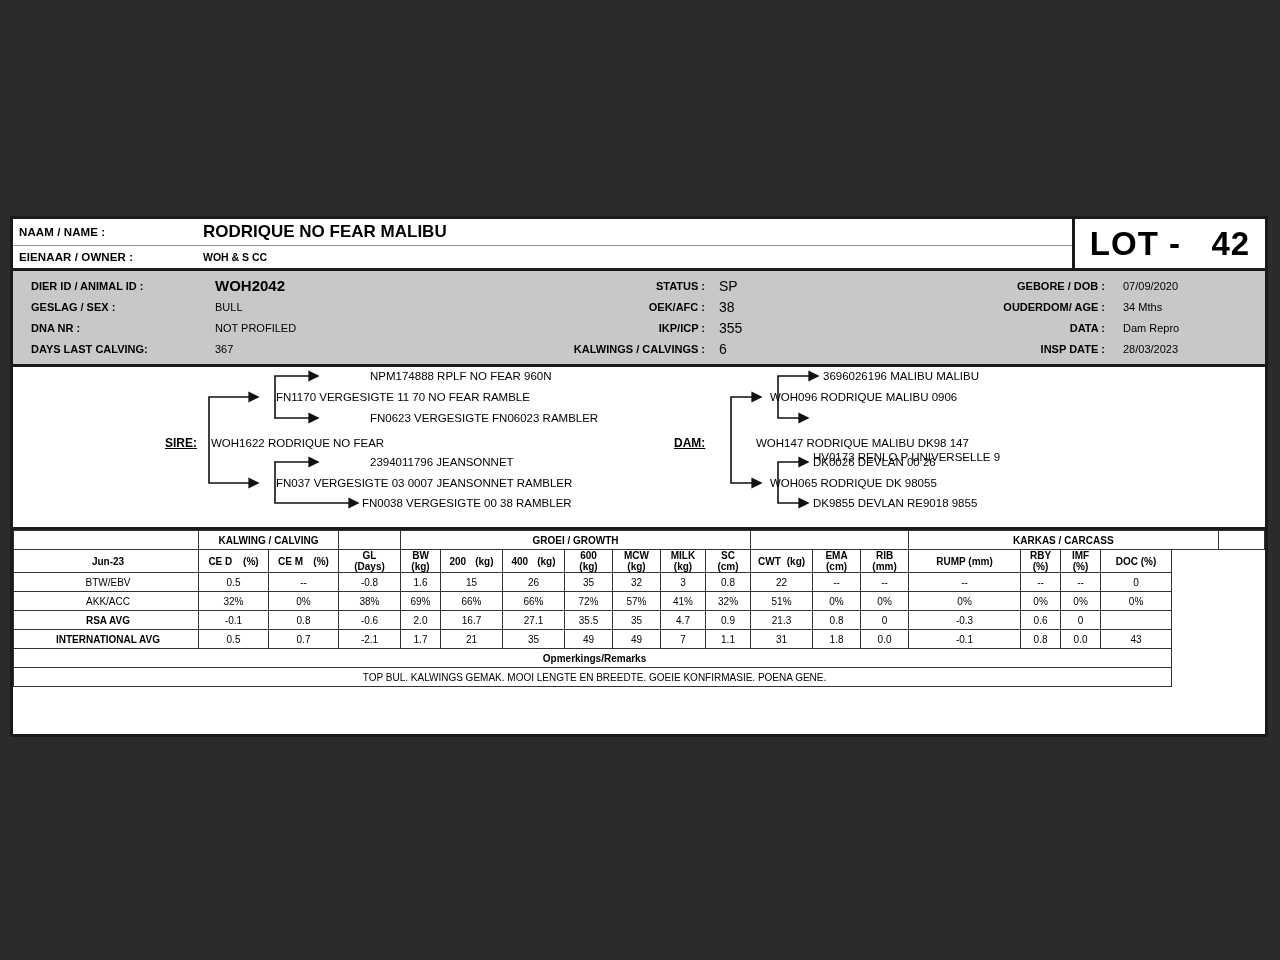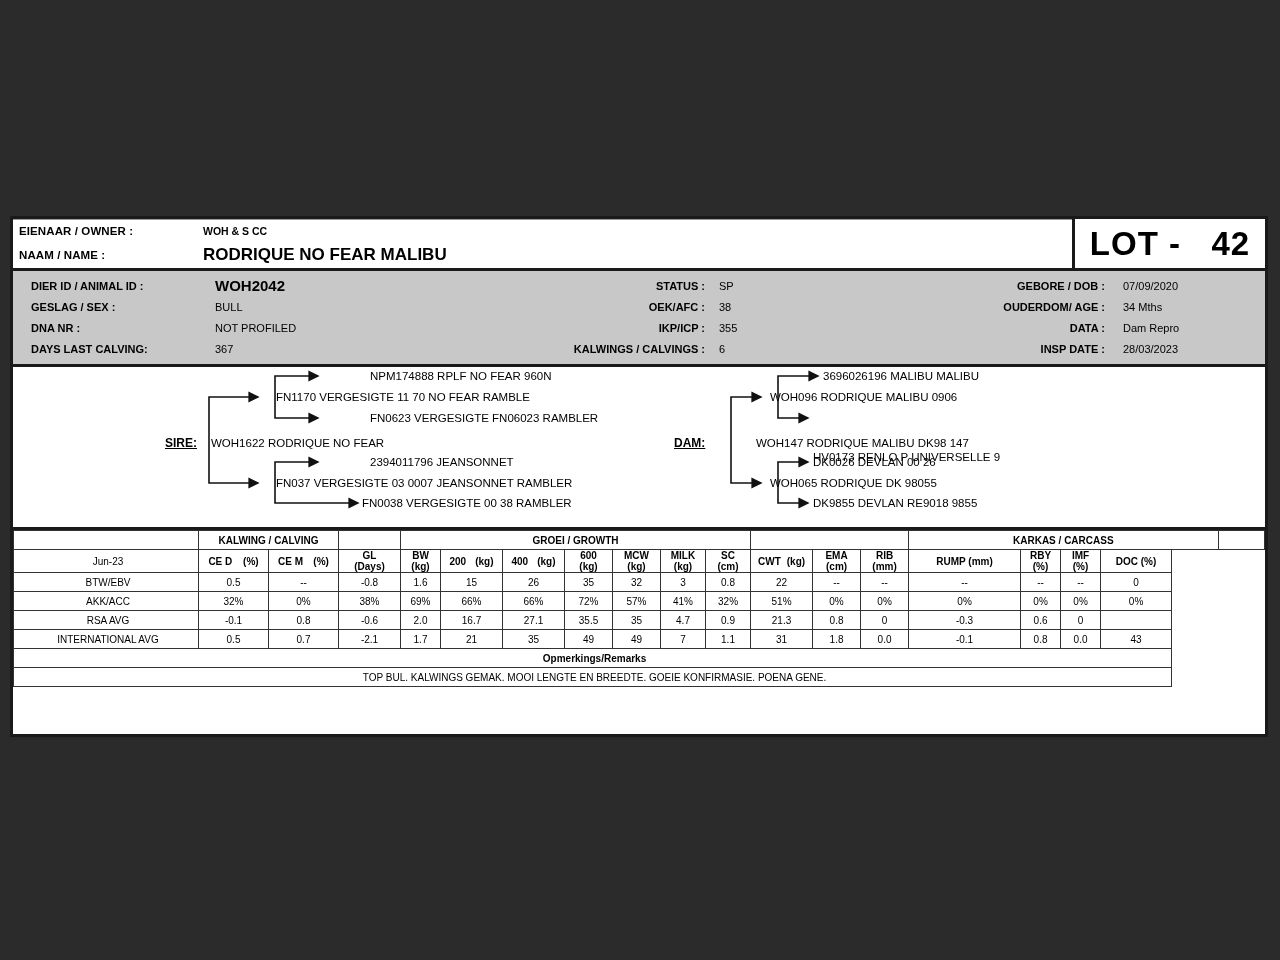--- a/index.html
+++ b/index.html
@@ -41,21 +41,21 @@
   .infoband{
     background:#c8c8c8;border-bottom:3px solid #1a1a1a;
     padding:4px 0 5px 0;
   }
   .irow{display:flex;align-items:center;height:21px;margin-left:12px;}
   .ilbl{width:190px;padding-left:6px;box-sizing:border-box;
         font-weight:bold;font-size:11px;color:#000;}
   .ival{width:270px;font-size:11px;color:#000;}
   .ival.strong{font-weight:bold;font-size:15px;}
   .ilbl2{width:220px;text-align:right;font-weight:bold;font-size:11px;color:#000;}
-  .ival2{width:200px;padding-left:14px;box-sizing:border-box;font-size:11px;color:#000;}
+  .ival2{width:200px;padding-left:14px;box-sizing:border-box;font-size:14px;color:#000;}
   .ilbl3{width:200px;text-align:right;font-weight:bold;font-size:11px;color:#000;}
   .ival3{flex:1;padding-left:18px;box-sizing:border-box;font-size:11px;color:#000;}
 
   
   .ped{
     position:relative;height:160px;border-bottom:3px solid #1a1a1a;
     font-size:11.5px;color:#000;
   }
   .ped span.n{position:absolute;white-space:nowrap;}
   .ped .root{font-size:11.5px;}
@@ -65,41 +65,41 @@
   
   table.dt{border-collapse:collapse;width:100%;table-layout:fixed;}
   table.dt td,table.dt th{
     border:1px solid #333;
     font-size:10px;color:#000;text-align:center;
     padding:0;height:19px;box-sizing:border-box;
   }
   .grp{font-size:12.5px;font-weight:bold;height:38px;}
   .hdrrow td{height:28px;font-weight:bold;font-size:9.5px;line-height:11px;}
   .lead{text-align:left;padding-left:4px !important;font-size:10px;}
-  .lead.b{font-weight:normal;}
+  .lead.b{font-weight:bold;}
   .dim{color:#e2e2e2;}
   .spread{display:flex;justify-content:space-around;padding:0 4px;}
   .remhdr td{text-align:left;font-weight:bold;font-size:10px;padding-left:4px !important;height:18px;border-radius:8px;}
   .remtxt td{text-align:left;font-size:13px;padding-left:4px !important;height:60px;vertical-align:top;}
   .remtxt .inner{padding-top:4px;}
 </style>
 </head>
 <body>
 
 <div class="card">
 
   <div class="namewrap">
     <div class="namecol">
+      <div class="namerow r1">
+        <div class="lbl">NAAM / NAME :</div>
+        <div class="bigname">RODRIQUE NO FEAR MALIBU</div>
+      </div>
       <div class="namerow r2">
         <div class="lbl">EIENAAR / OWNER :</div>
         <div class="ownername">WOH &amp; S CC</div>
-      </div>
-      <div class="namerow r1">
-        <div class="lbl">NAAM / NAME :</div>
-        <div class="bigname">RODRIQUE NO FEAR MALIBU</div>
       </div>
     </div>
     <div class="lotbox">
       <div class="lottext">LOT -   42</div>
     </div>
   </div>
 
   <div class="infoband">
     <div class="irow">
       <div class="ilbl">DIER ID / ANIMAL ID :</div>

